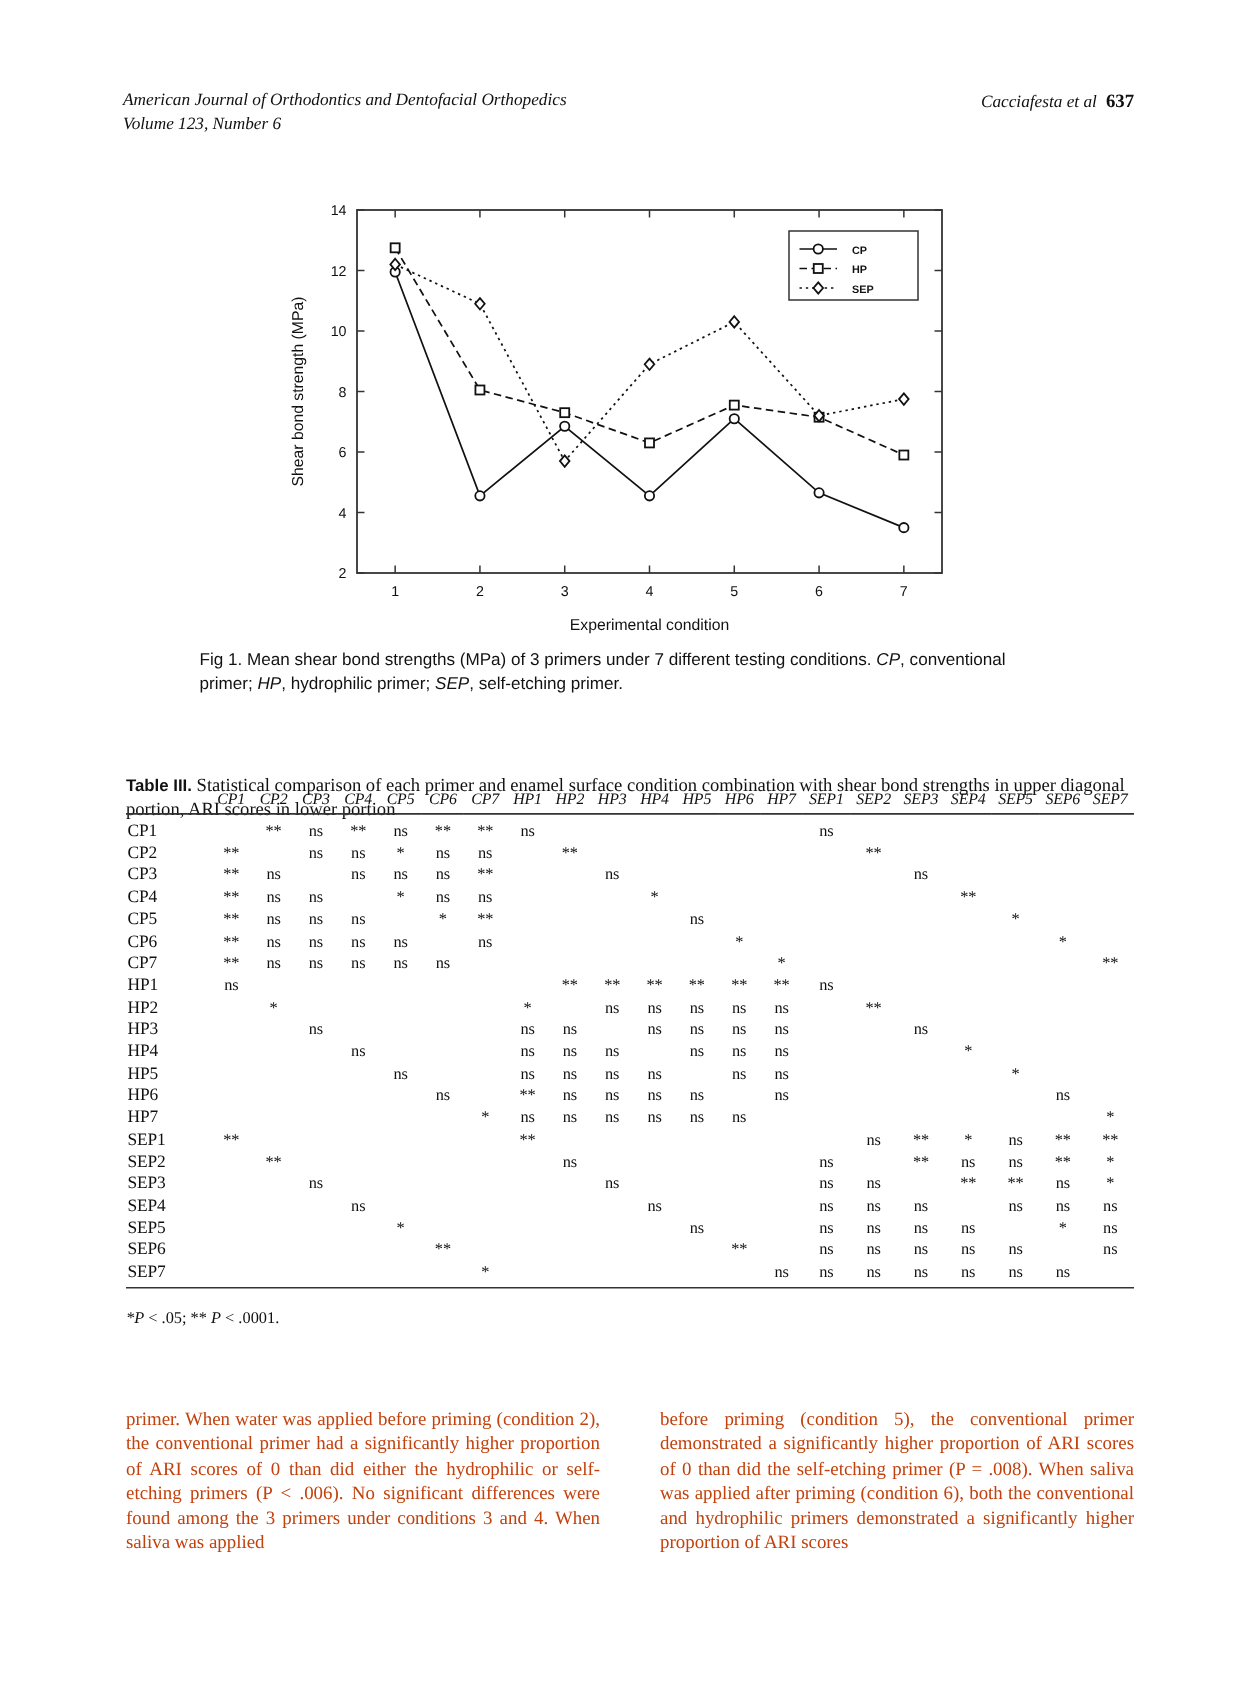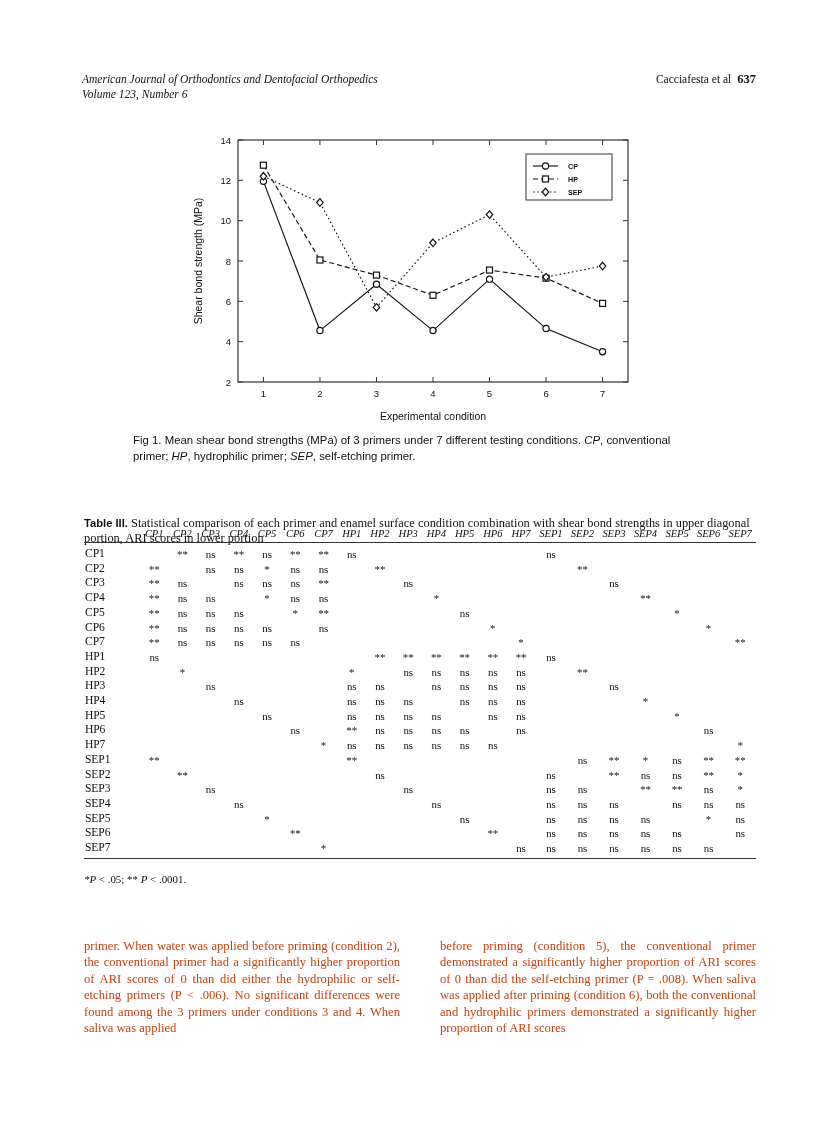--- a/index.html
+++ b/index.html
@@ -7,24 +7,24 @@
     width:838px;height:1122px;
     background:#ffffff;
     font-family:"Liberation Serif", serif;
     color:#101010;
     position:relative;
     overflow:hidden;
   }
   .page{position:absolute;inset:0;}
 
   
-  .runhead{position:absolute;left:82px;top:72px;width:674px;}
+  .runhead{position:absolute;left:82px;top:60px;width:674px;}
   .runhead .left{float:left;font-style:italic;font-size:11.5px;line-height:14.5px;}
   .runhead .right{float:right;font-size:11.5px;line-height:14.5px;text-align:right;}
-  .runhead .right .authors{}
+  .runhead .right .authors{font-style:italic;}
   .runhead .right .pageno{font-weight:bold;font-style:normal;margin-left:6px;font-size:12.5px;}
   .runhead .l2{clear:both;font-size:11.5px;line-height:15px;}
   .runhead .l2 .vol{font-style:italic;}
 
   
   .figwrap{position:absolute;left:186px;top:128px;width:460px;height:300px;}
   .figsvg{display:block;}
 
   .figcap{position:absolute;left:133px;top:433px;width:560px;
     font-family:"Liberation Sans", sans-serif;font-size:11.4px;line-height:15.5px;

